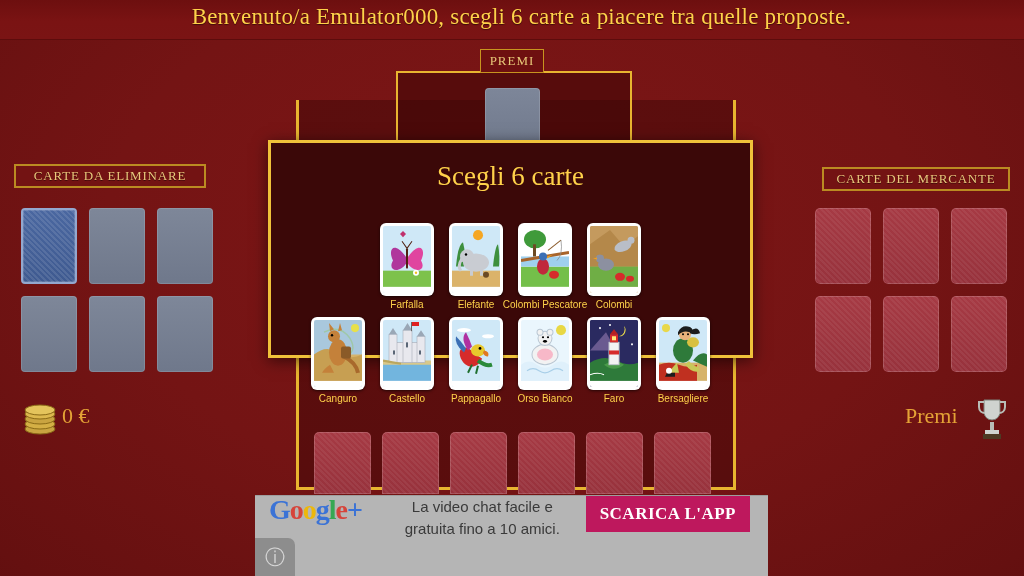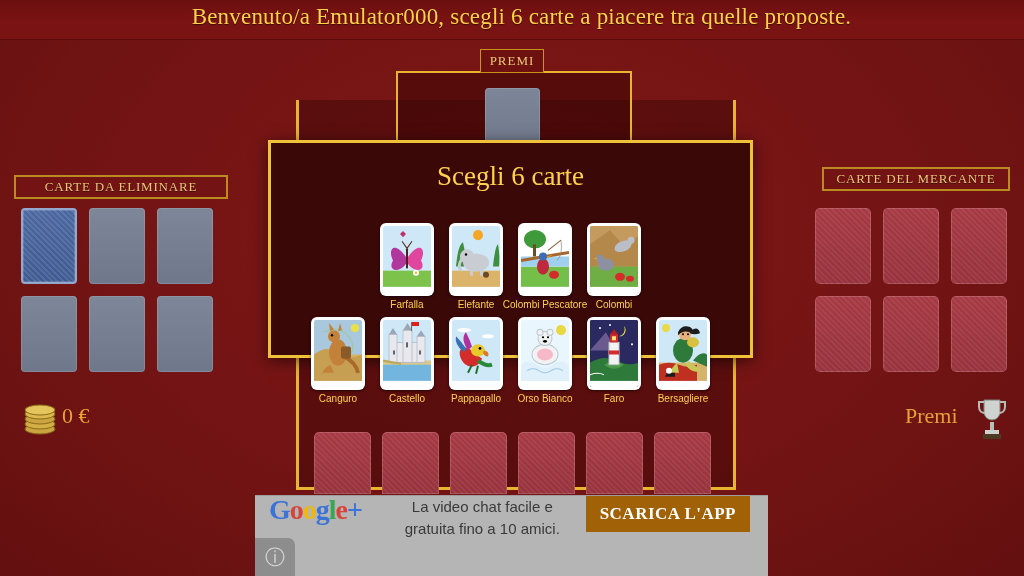--- a/index.html
+++ b/index.html
@@ -54,21 +54,21 @@
   
   .panel-title {
     position: absolute; height: 24px;
     border: 2px solid #bb8b22;
     background: #731313;
     display: flex; align-items: center; justify-content: center;
     font-family: "Liberation Serif", serif;
     font-size: 13px; letter-spacing: .8px; color: #e9c87c;
     text-shadow: 0 1px 0 rgba(0,0,0,.45);
   }
-  #left-title { left: 14px; top: 175px; width: 214px; }
+  #left-title { left: 14px; top: 164px; width: 192px; }
   #right-title { left: 822px; top: 167px; width: 188px; }
 
   .slot-grid { position: absolute; display: grid; grid-template-columns: repeat(3, 56px); grid-gap: 12px 12px; }
   #left-slots  { left: 21px;  top: 208px; }
   #right-slots { left: 815px; top: 208px; }
 
   .slot {
     width: 56px; height: 76px; border-radius: 4px;
   }
   .slot.empty {
@@ -153,21 +153,21 @@
     font-family: "Liberation Serif", serif; font-size: 28px; font-weight: bold;
     letter-spacing: -1px; line-height: 1;
   }
   #ad-logo .b { color: #3b73d6; } #ad-logo .r { color: #d6443b; }
   #ad-logo .y { color: #edb80b; } #ad-logo .g { color: #36a853; }
   #ad-text {
     flex: 1; text-align: center; color: #3a3a3a; font-size: 15px; line-height: 1.45;
     font-family: "Liberation Sans", sans-serif;
   }
   #ad-cta {
-    margin-right: 18px; background: #a16207; color: #fff;
+    margin-right: 18px; background: #be185d; color: #fff;
     font-family: "Liberation Serif", serif; font-weight: bold;
     font-size: 17px; padding: 8px 14px; letter-spacing: .5px;
     border: none; cursor: pointer;
   }
   #ad-info {
     position: absolute; left: 0px; top: 42px; width: 40px; height: 39px;
     background: #8d8d8d; color: #d7d7d7;
     display: flex; align-items: center; justify-content: center;
     font-size: 20px; font-family: "Liberation Serif", serif;
     border-top-right-radius: 7px;

